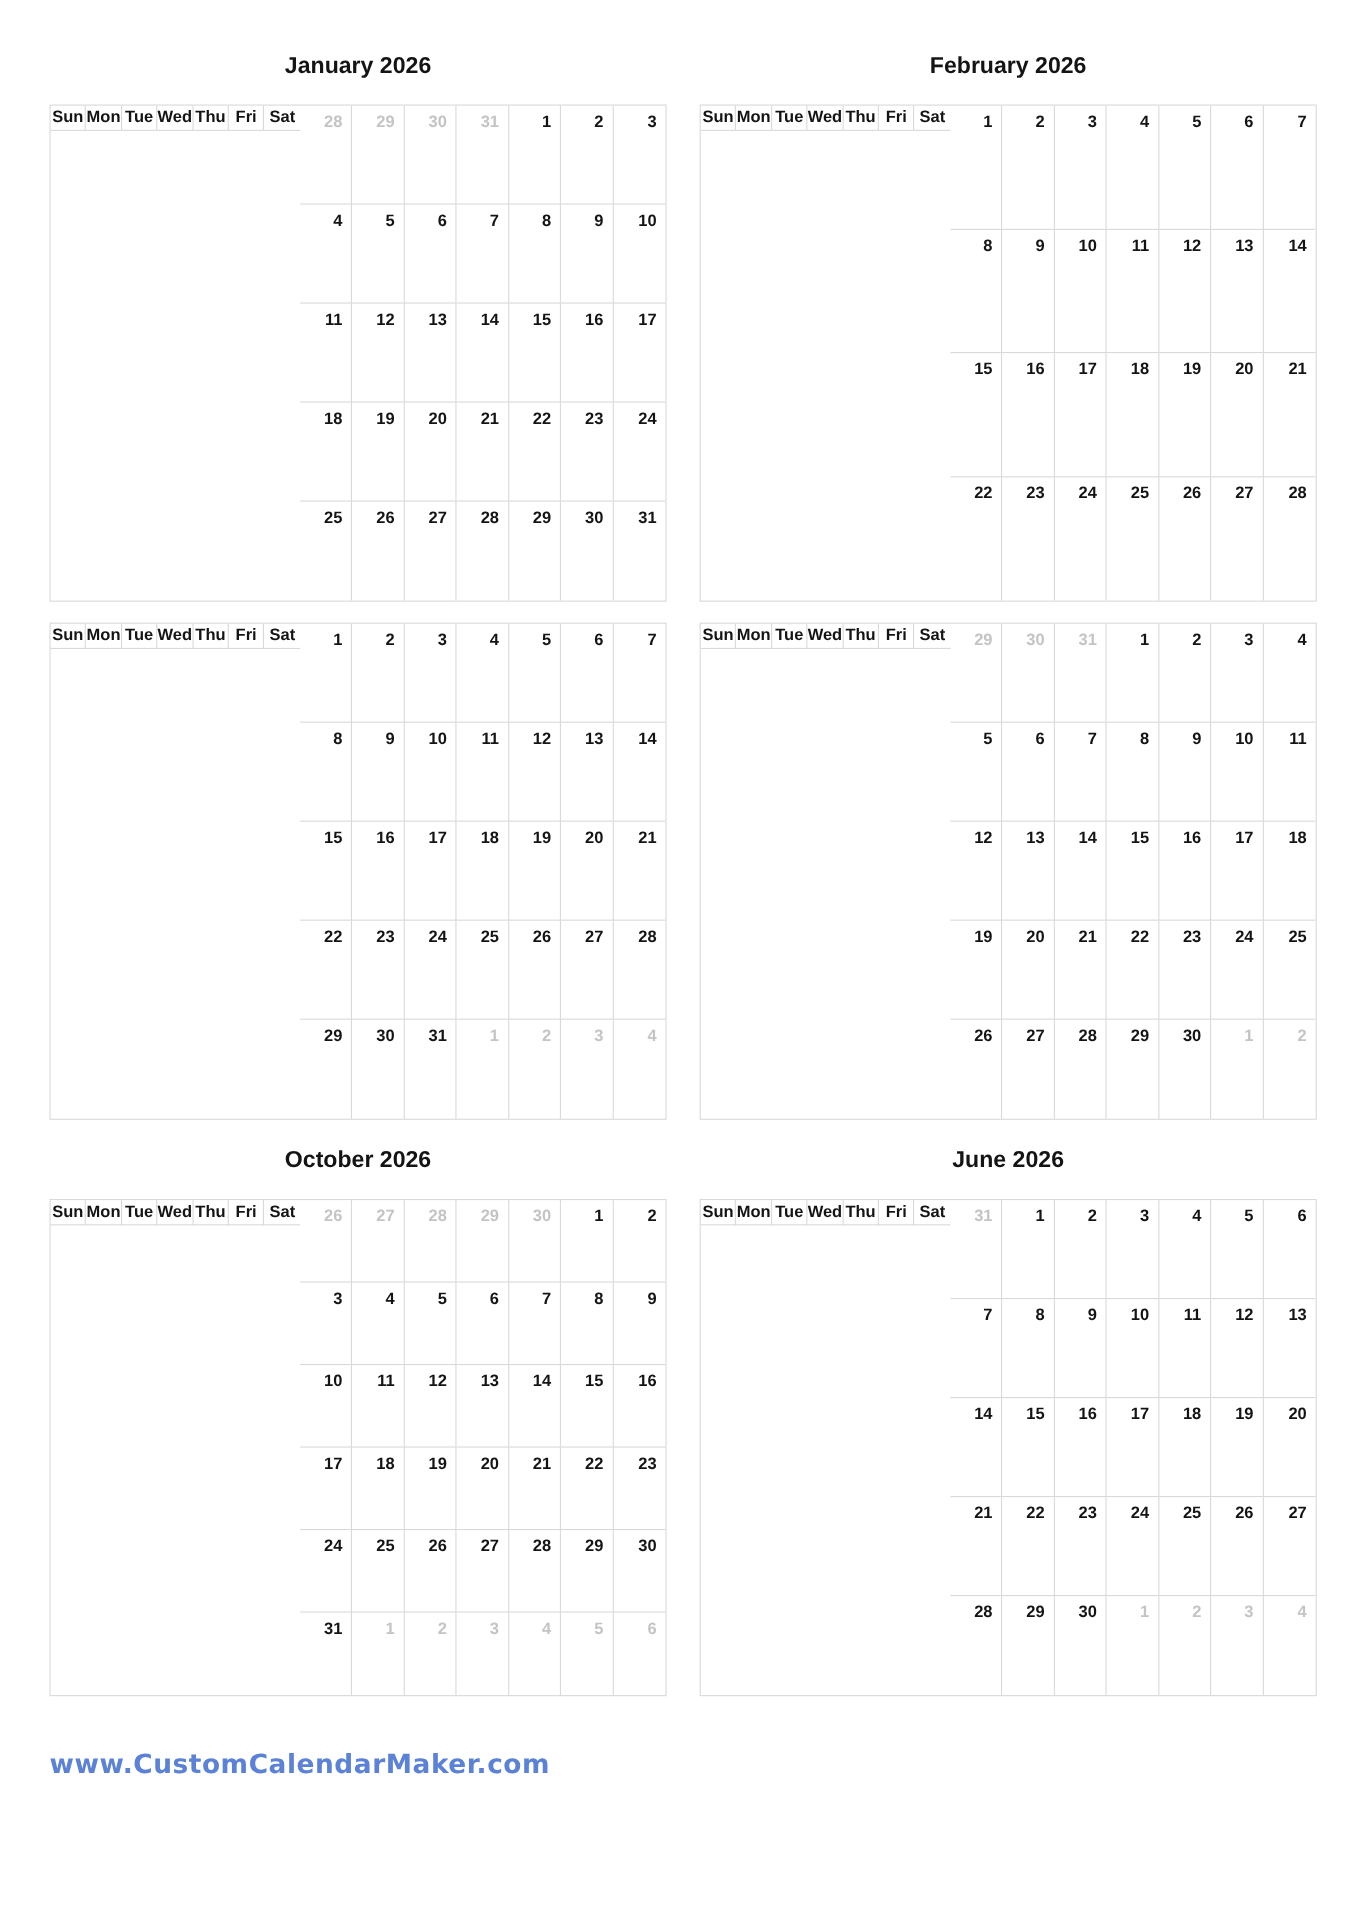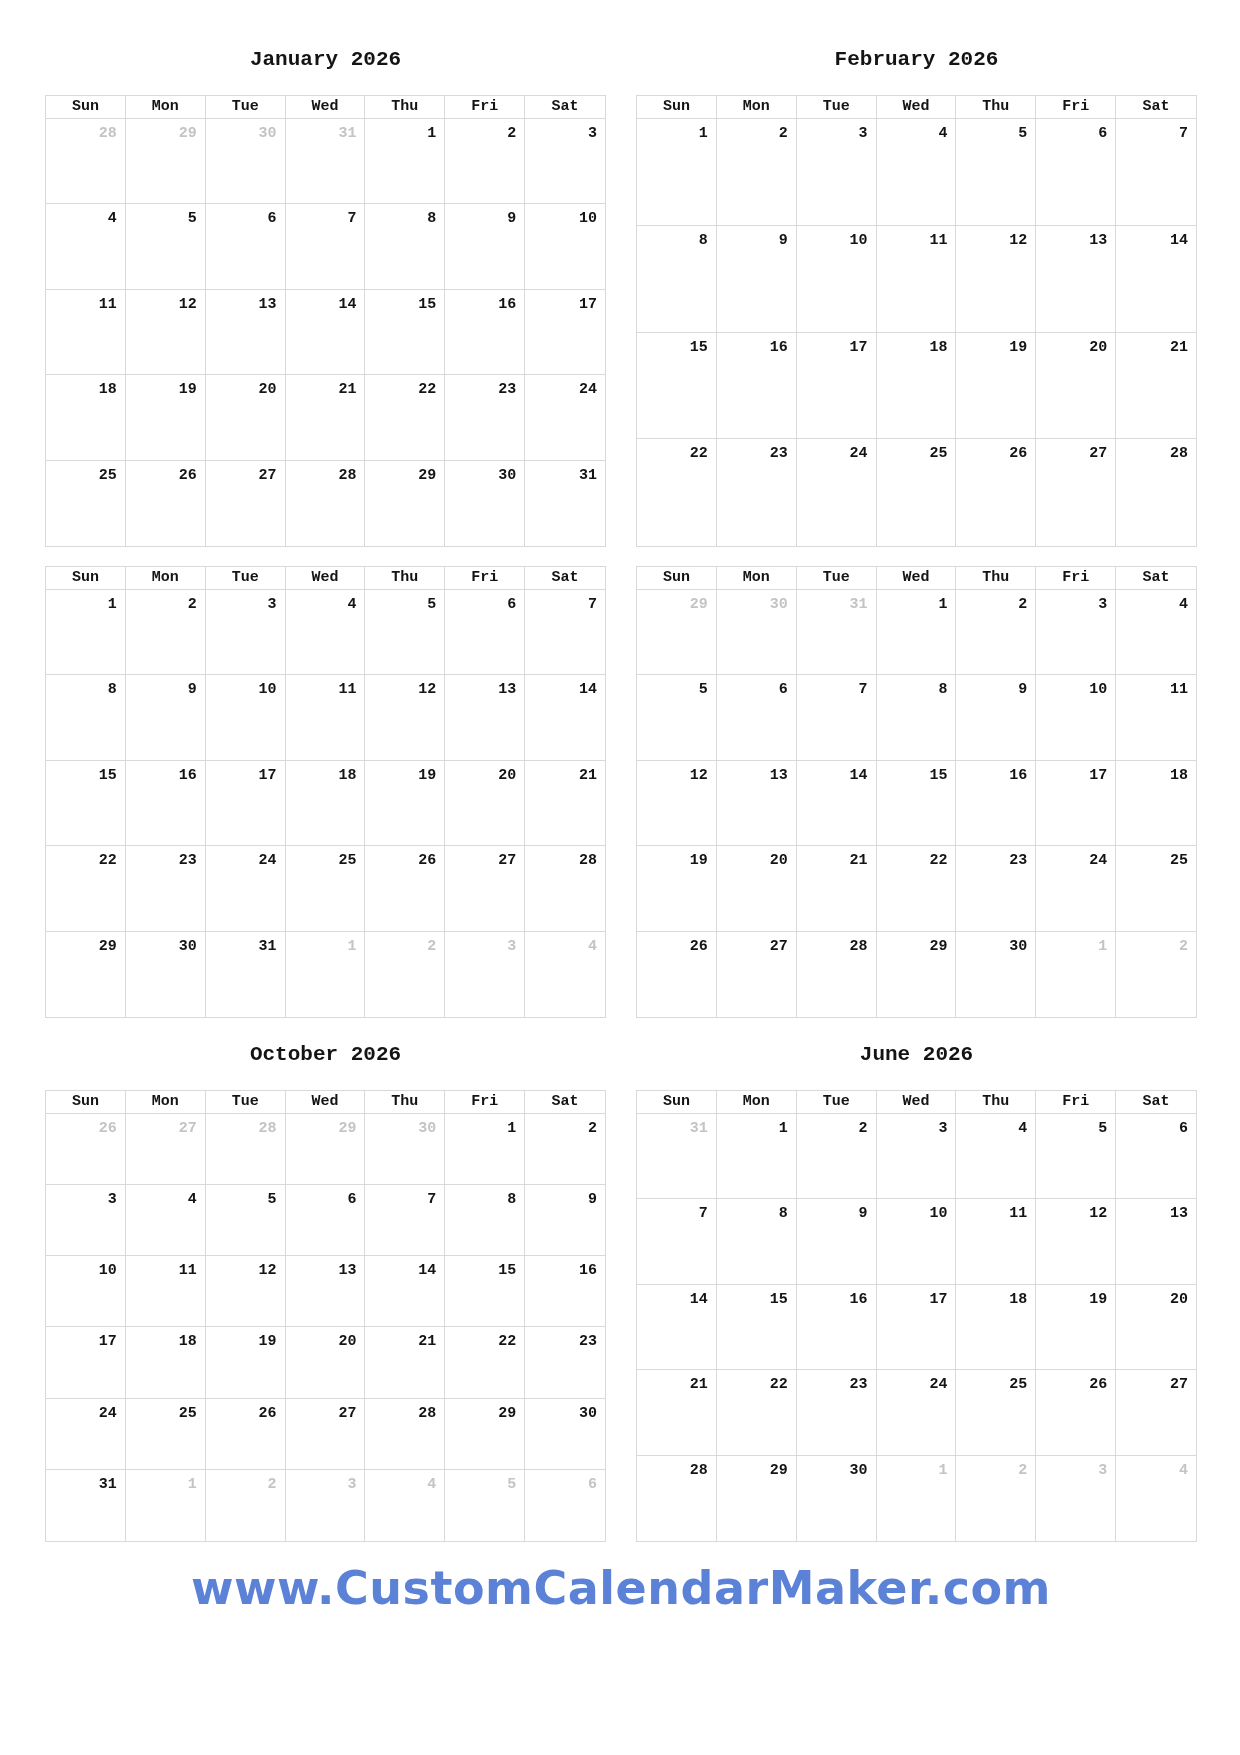--- a/index.html
+++ b/index.html
@@ -11,36 +11,35 @@
     box-sizing: border-box;
     padding: 42px 43px 0 45px;
     background: #ffffff;
     overflow: hidden;
   }
   .months {
     display: grid;
     grid-template-columns: 561px 561px;
     column-gap: 30px;
     row-gap: 19px;
-    font-family: Liberation Mono, monospace;
   }
   .month-title {
     margin: 0 0 17px 0;
     font-size: 21px;
     line-height: 36px;
     font-weight: 700;
     text-align: center;
     color: #141414;
   }
   .cal {
     height: 452px;
     box-sizing: border-box;
     border: 1px solid #d9d9d9;
     display: flex;
-    flex-direction: column;
+    flex-direction: row;
     background: #ffffff;
   }
   .cal-head {
     display: grid;
     grid-template-columns: repeat(7, 1fr);
   }
   .wd {
     height: 22px;
     line-height: 22px;
     text-align: center;
@@ -64,25 +63,25 @@
     padding: 6px 8px 0 0;
     font-weight: 700;
     font-size: 15px;
     color: #141414;
     overflow: hidden;
   }
   .day.last-col { border-right: none; }
   .day.last-row { border-bottom: none; }
   .day.out { color: #c4c4c4; }
   .watermark {
-    margin-top: 24px;
-    text-align: center;
+    margin-top: 40px;
+    text-align: left;
     font-family: "DejaVu Sans", sans-serif;
     font-weight: 700;
-    font-size: 46px;
+    font-size: 24px;
     line-height: 44px;
     letter-spacing: 0.5px;
     color: #5b82d6;
   }
 </style>
 </head>
 <body>
 
 <div class="page">
   <main class="months">

